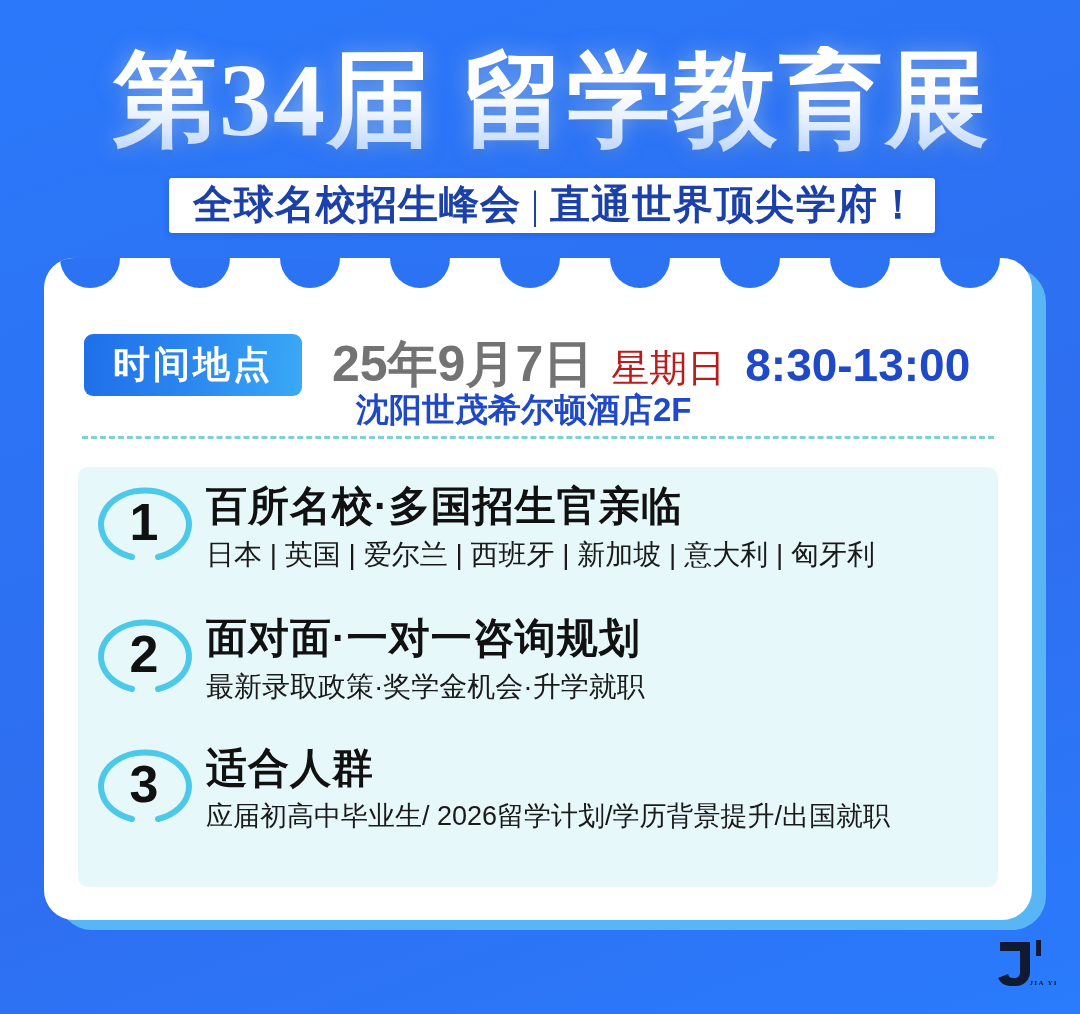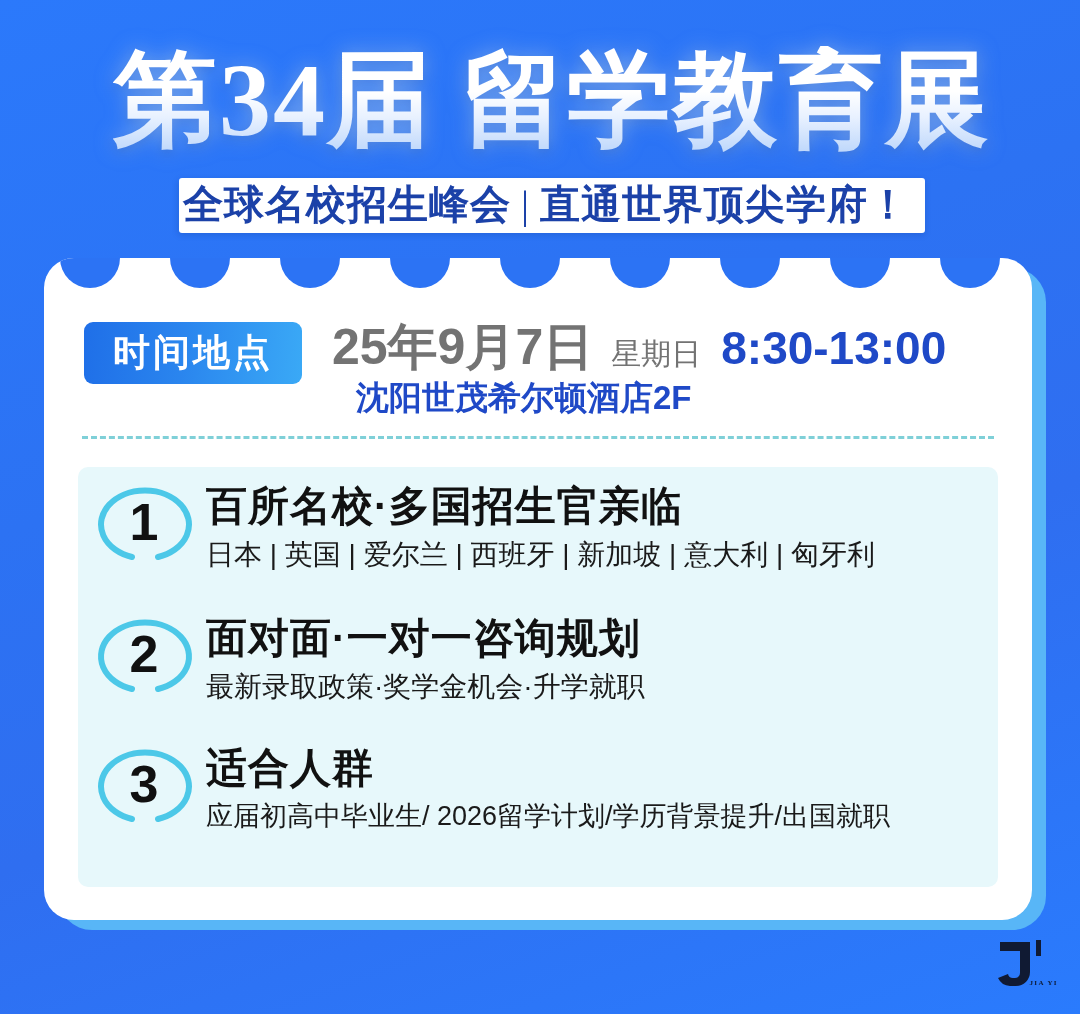--- a/index.html
+++ b/index.html
@@ -34,21 +34,21 @@
     background-clip:text;
     color:transparent;
     -webkit-text-fill-color:transparent;
     filter:drop-shadow(0 0 10px rgba(190,220,255,.55)) drop-shadow(0 3px 5px rgba(16,48,120,.25));
     white-space:nowrap;
   }
   .subtitle-bar{
     position:absolute;left:50%;transform:translateX(-50%);
     top:178px;
     background:#ffffff;
-    padding:5px 16px 7px 4px;
+    padding:5px 16px 7px 24px;
     border-radius:3px;
     box-shadow:0 2px 6px rgba(10,40,110,.18);
     white-space:nowrap;
   }
   .subtitle-bar .st{
     font-family:"Liberation Serif","DejaVu Serif",serif;
     font-weight:700;
     font-size:40px;
     line-height:1.08;
     color:#1b41a8;
@@ -75,21 +75,21 @@
     overflow:hidden;
   }
   
   .scallops{
     position:absolute;left:0;top:0;width:988px;height:34px;
     display:block;
   }
 
   
   .time-row{
-    position:absolute;left:40px;top:56px;
+    position:absolute;left:40px;top:68px;
     width:908px;height:112px;
   }
   .tp-badge{
     position:absolute;left:0;top:8px;
     width:218px;height:62px;
     border-radius:9px;
     background:linear-gradient(95deg,#1f6fe8 0%,#2a85ee 45%,#3aa9f6 100%);
     display:flex;align-items:center;justify-content:center;
   }
   .tp-badge span{
@@ -100,21 +100,21 @@
     position:absolute;left:248px;top:0;width:660px;
   }
   .tp-line1{
     display:flex;align-items:baseline;white-space:nowrap;height:60px;
   }
   .tp-date{
     font-size:50px;font-weight:700;color:#737373;letter-spacing:0px;
     font-family:"Liberation Sans","DejaVu Sans",sans-serif;
   }
   .tp-week{
-    font-size:30px;font-weight:400;color:#737373;margin-left:18px;
+    font-size:38px;font-weight:400;color:#b91c1c;margin-left:18px;
     font-family:"Liberation Sans","DejaVu Sans",sans-serif;
     margin-top:17px;
   }
   .tp-time{
     font-size:46px;font-weight:700;color:#1f49c7;margin-left:20px;
     font-family:"Liberation Sans","DejaVu Sans",sans-serif;
   }
   .tp-venue{
     margin-top:2px;
     font-size:33px;font-weight:700;color:#1f49c7;white-space:nowrap;

